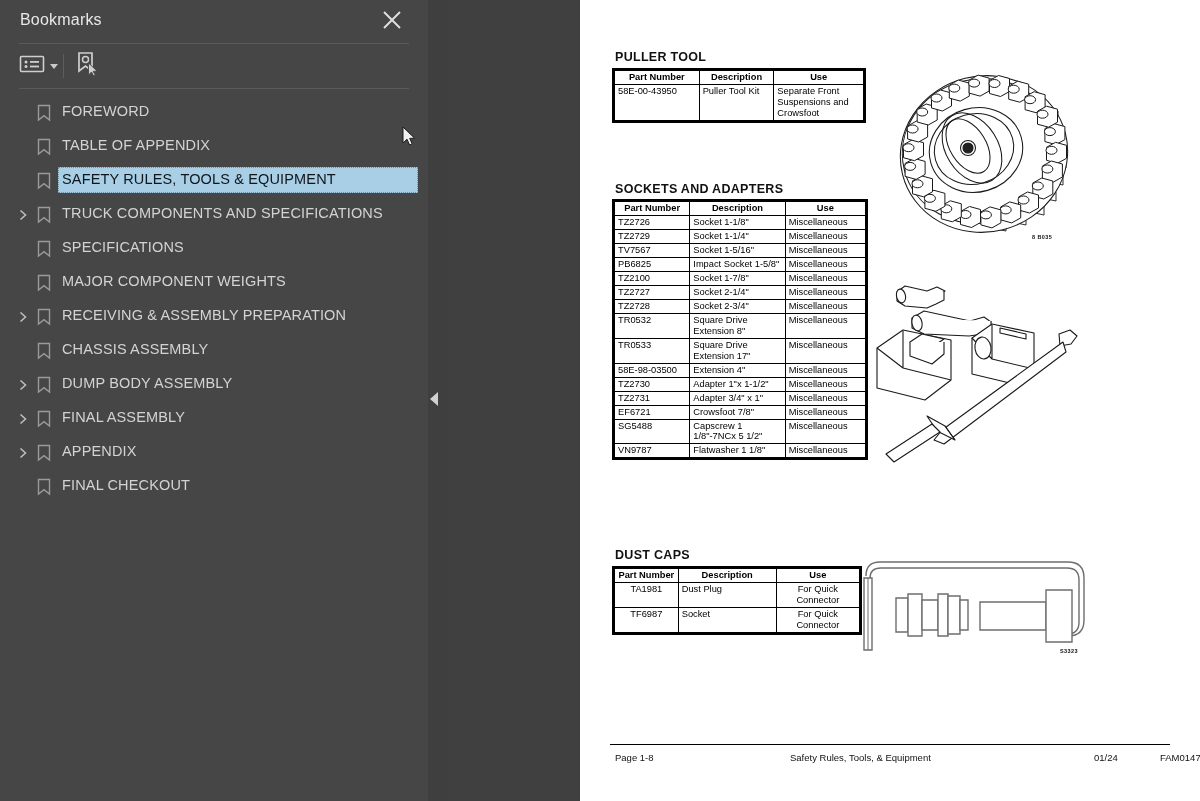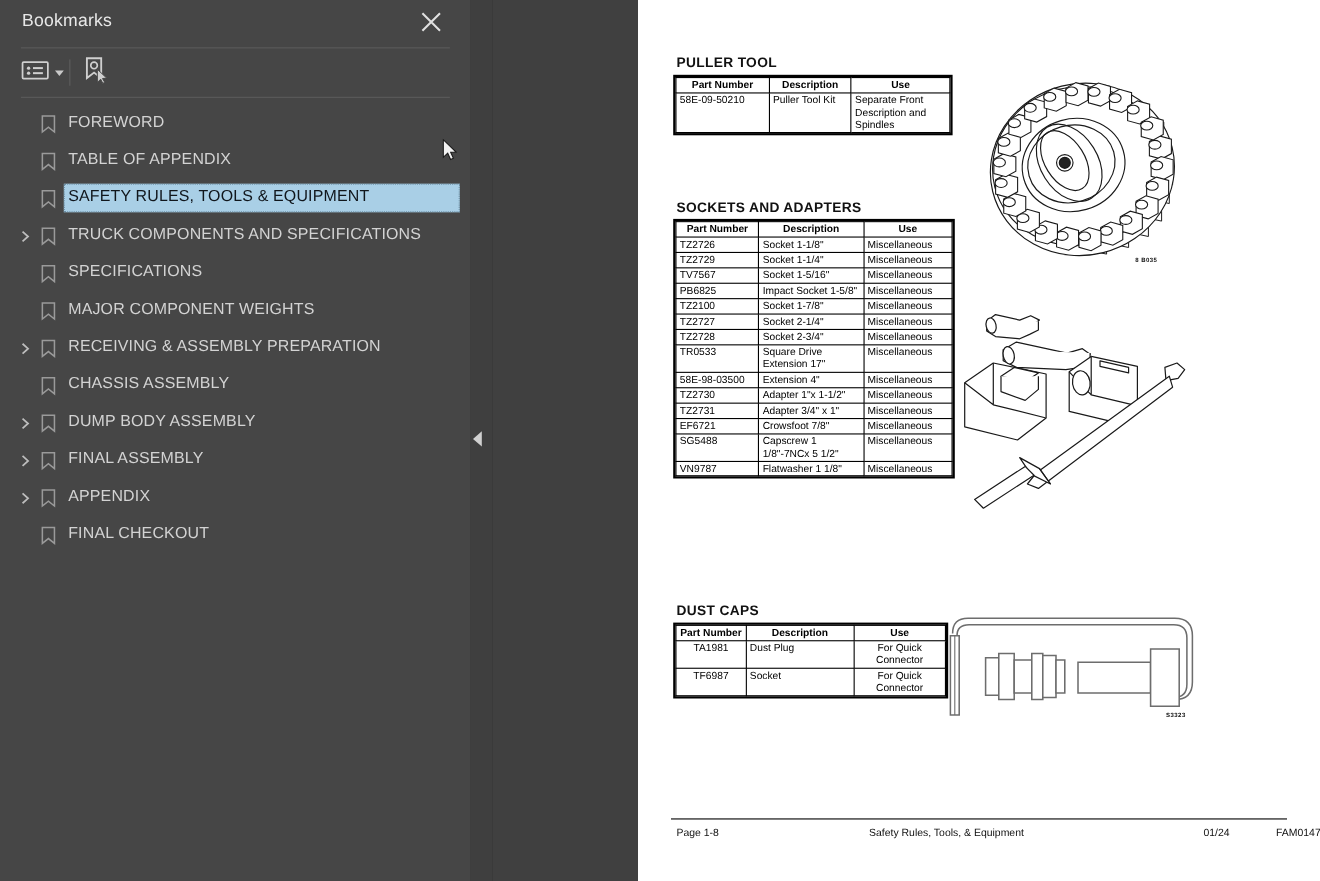--- a/index.html
+++ b/index.html
@@ -283,23 +283,23 @@
             </colgroup>
             <thead>
               <tr>
                 <th>Part Number</th>
                 <th>Description</th>
                 <th>Use</th>
               </tr>
             </thead>
             <tbody>
               <tr>
-                <td>58E-09-50210</td>
+                <td>58E-00-43950</td>
                 <td>Puller Tool Kit</td>
-                <td>Separate Front Description and Spindles</td>
+                <td>Separate Front Suspensions and Crowsfoot</td>
               </tr>
             </tbody>
           </table>
 
         <div class="sec-head" style="left:35px;top:182px;">SOCKETS AND ADAPTERS</div>
 
         <table class="pt" id="tbl-sockets" style="left:34px;top:201px;width:252px;">
             <colgroup>
               <col style="width: 30%;">
               <col style="width: 38%;">
@@ -339,20 +339,25 @@
                 <td>Miscellaneous</td>
               </tr>
               <tr>
                 <td>TZ2727</td>
                 <td>Socket 2-1/4"</td>
                 <td>Miscellaneous</td>
               </tr>
               <tr>
                 <td>TZ2728</td>
                 <td>Socket 2-3/4"</td>
+                <td>Miscellaneous</td>
+              </tr>
+              <tr>
+                <td>TR0532</td>
+                <td>Square Drive Extension 8"</td>
                 <td>Miscellaneous</td>
               </tr>
               <tr>
                 <td>TR0533</td>
                 <td>Square Drive Extension 17"</td>
                 <td>Miscellaneous</td>
               </tr>
               <tr>
                 <td>58E-98-03500</td>
                 <td>Extension 4"</td>

